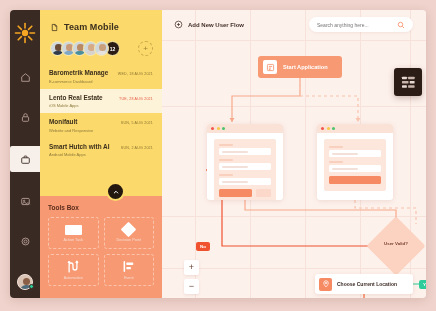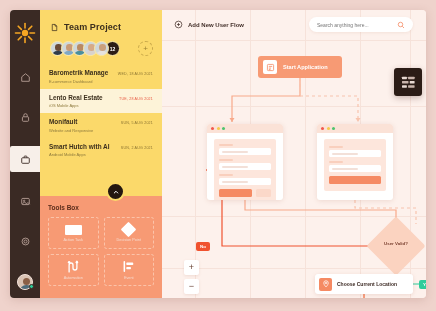--- a/index.html
+++ b/index.html
@@ -241,21 +241,21 @@
     </div>
 
     <div class="panel">
       <div class="panel-head">
         <span>
           <svg width="9" height="9" viewBox="0 0 16 16" fill="none" stroke="#3c2f1d" stroke-width="1.3">
             <path d="M4 2.5h5l3 3v8H4z"></path>
               <path d="M9 2.5v3h3"></path>
           </svg>
         </span>
-        <span class="panel-title">Team Project</span>
+        <span class="panel-title">Team Mobile</span>
       </div>
 
       <div class="avatars">
         <div class="av">
             <div class="h" style="background:#6b4a36"></div>
             <div class="b" style="background:#2f3b4a"></div>
           </div>
         <div class="av">
             <div class="h" style="background:#c99a77"></div>
             <div class="b" style="background:#7fa8c4"></div>

